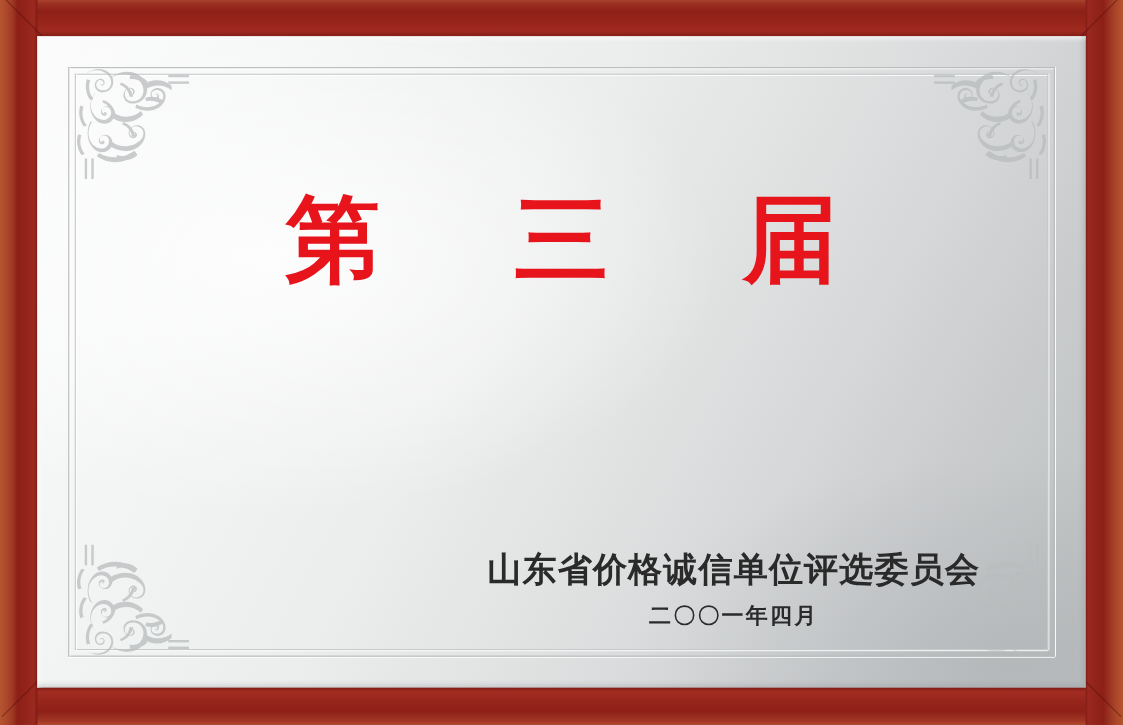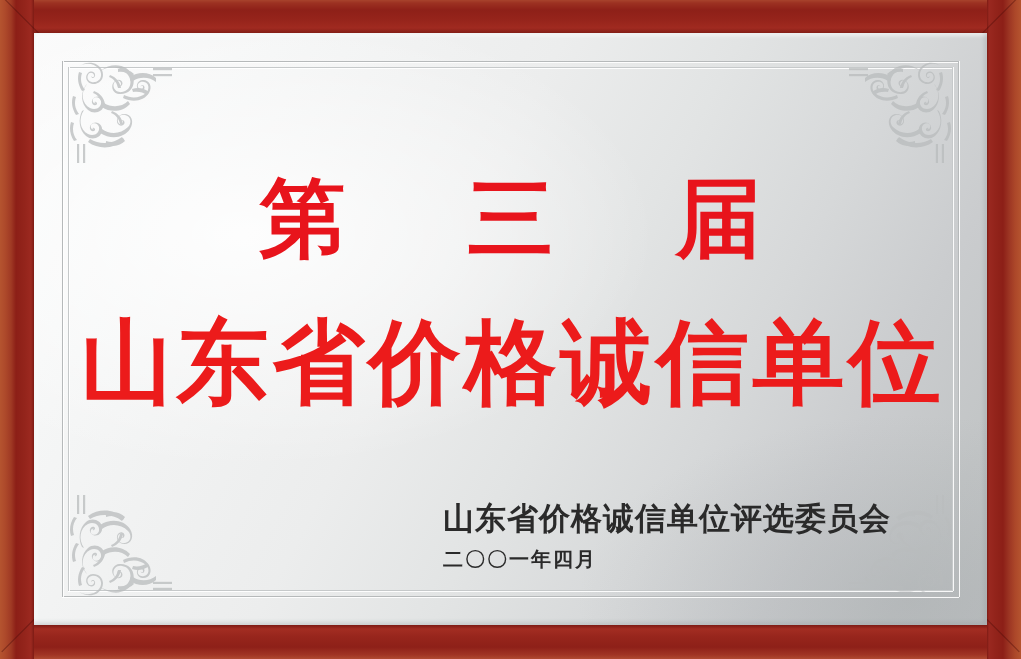--- a/index.html
+++ b/index.html
@@ -178,21 +178,21 @@
     letter-spacing: 4px;
     text-indent: 4px;
     color: #ec1b1b;
     white-space: nowrap;
   }
 
   .sign-block {
     position: absolute;
     right: 96px;
     top: 466px;
-    text-align: left;
+    text-align: center;
     color: #2a2a2a;
   }
   .sign-org {
     font-family: "DejaVu Sans", "Liberation Sans", sans-serif;
     font-weight: 700;
     font-size: 31px;
     line-height: 1.28;
     letter-spacing: 1px;
     white-space: nowrap;
   }
@@ -363,21 +363,20 @@
           <rect x="93" y="23" width="19" height="2.2"></rect>
           <rect x="17" y="93" width="2.2" height="19"></rect>
           <rect x="23" y="93" width="2.2" height="19"></rect>
         </g>
       </svg>
     </div>
 
     <div class="text-layer">
       <div class="line-award">第 三 届</div>
 
-      <div class="line-title">山东省价格诚信单位</div>
 
       <div class="sign-block">
         <div class="sign-org">山东省价格诚信单位评选委员会</div>
         <div class="sign-date">二〇〇一年四月</div>
       </div>
     </div>
 
   </div>
 </div>
 

